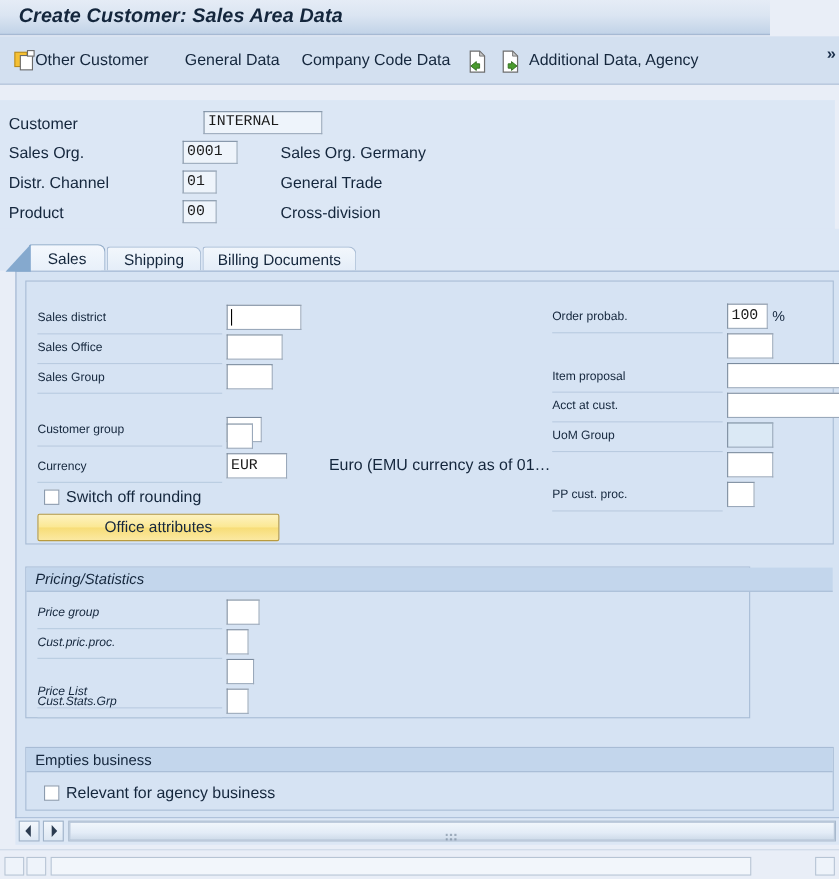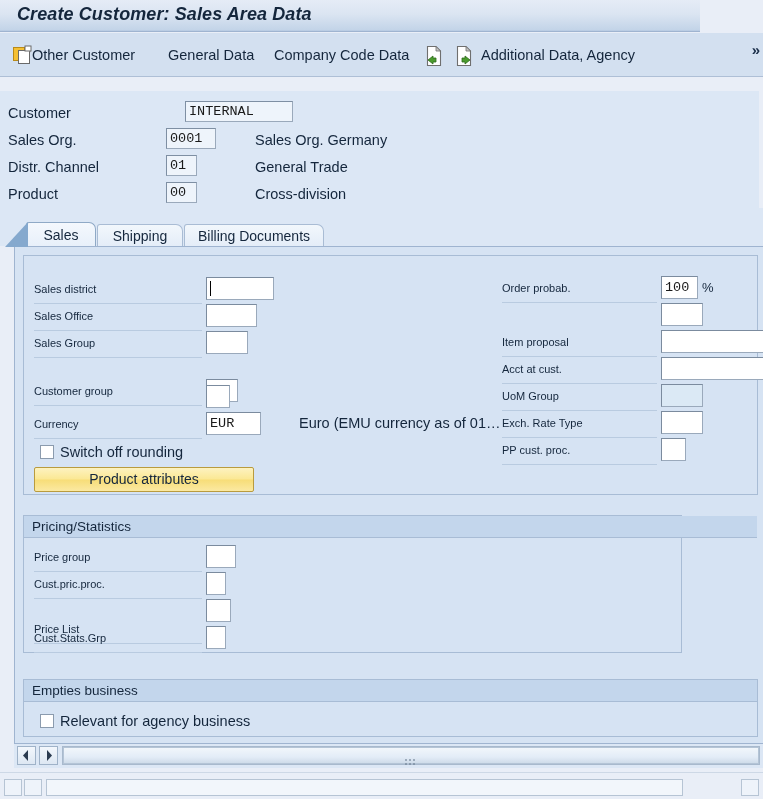--- a/index.html
+++ b/index.html
@@ -455,21 +455,21 @@
         <div class="flabel" style="width:168px;">Currency</div>
         <div class="finput" style="left:172px;top:0;width:55px;">EUR</div>
         <div class="fdesc" style="left:265px;top:0;">Euro (EMU currency as of 01…</div>
       </div>
 
       <div class="cbrow" style="left:16px;top:186px;width:220px;">
         <span class="cbox"></span>
         <span class="cblabel">Switch off rounding</span>
       </div>
 
-      <div class="btn" style="left:10px;top:211px;width:220px;">Product attributes</div>
+      <div class="btn" style="left:10px;top:211px;width:220px;">Office attributes</div>
 
       <div class="frow" style="left:478px;top:20px;width:260px;">
         <div class="flabel" style="width:155px;">Order probab.</div>
         <div class="finput" style="left:159px;top:0;width:37px;">100</div>
         <div class="fsuffix" style="left:200px;top:0;">%</div>
       </div>
 
       <div class="frow" style="left:478px;top:47px;width:260px;">
         <div class="finput" style="left:159px;top:0;width:42px;"></div>
       </div>
@@ -483,31 +483,30 @@
         <div class="flabel" style="width:155px;">Acct at cust.</div>
         <div class="finput" style="left:159px;top:0;width:180px;"></div>
       </div>
 
       <div class="frow" style="left:478px;top:128px;width:260px;">
         <div class="flabel" style="width:155px;">UoM Group</div>
         <div class="finput readonly" style="left:159px;top:0;width:42px;"></div>
       </div>
 
       <div class="frow" style="left:478px;top:155px;width:260px;">
-        <div class="flabel" style="width:155px;">Exch. Rate Type</div>
         <div class="finput" style="left:159px;top:0;width:42px;"></div>
       </div>
 
       <div class="frow" style="left:478px;top:182px;width:260px;">
         <div class="flabel" style="width:155px;">PP cust. proc.</div>
         <div class="finput" style="left:159px;top:0;width:25px;"></div>
       </div>
     </div>
 
-    <div class="groupbox" style="top:268px;width:659px;height:138px;">
+    <div class="groupbox" style="top:268px;width:659px;height:138px;font-style:italic;">
       <div class="gb-header" style="width:733px;">Pricing/Statistics</div>
 
       <div class="frow" style="left:10px;top:29px;width:260px;">
         <div class="flabel" style="width:168px;">Price group</div>
         <div class="finput" style="left:172px;top:0;width:30px;"></div>
       </div>
 
       <div class="frow" style="left:10px;top:56px;width:260px;">
         <div class="flabel" style="width:168px;">Cust.pric.proc.</div>
         <div class="finput" style="left:172px;top:0;width:20px;"></div>

